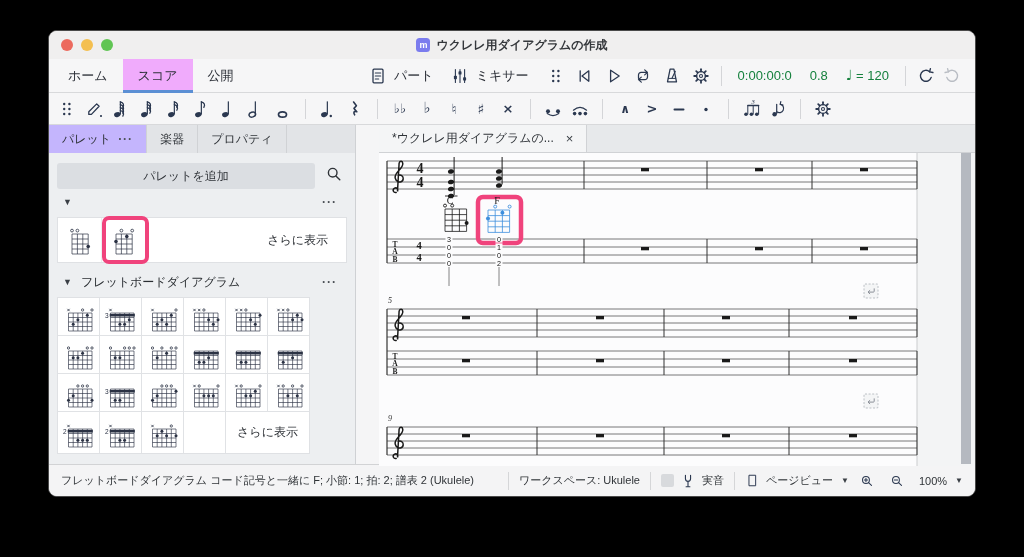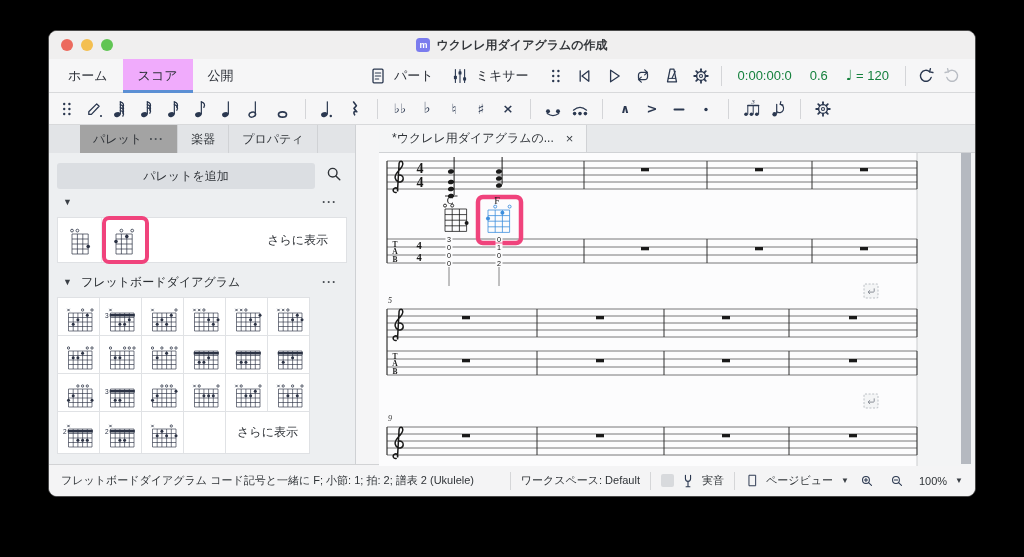--- a/index.html
+++ b/index.html
@@ -29,21 +29,21 @@
   
   .ntb{height:32px;background:#f6f6f7;border-bottom:1px solid #d8d9db;display:flex;align-items:center;
     padding:0 10px 0 6px;gap:3px;flex:none;color:#2b3850;}
   .ntb .it{width:24px;height:25px;display:flex;align-items:center;justify-content:center;border-radius:3px;}
   .glyph{font-size:14px;font-weight:bold;font-family:"DejaVu Sans",sans-serif;line-height:1;}
   
   .main{flex:1;display:flex;min-height:0;}
   .panel{width:307px;flex:none;background:#edeff1;border-right:1px solid #cfd1d4;display:flex;flex-direction:column;}
   .ptabs{height:28px;background:#e2e4e7;display:flex;font-size:12px;color:#2f3338;flex:none;}
   .ptab{display:flex;align-items:center;gap:7px;padding:0 13px;border-right:1px solid #d0d2d5;}
-  .ptab.active{background:#a3a3a3;margin-left:31px;}
+  .ptab.active{background:#c4b5fd;}
   .ptab .dots{color:#4b5055;letter-spacing:1px;font-weight:bold;}
   .pbody{flex:1;padding:10px 8px 0 8px;position:relative;min-height:0;}
   .addrow{display:flex;gap:6px;align-items:center;margin-bottom:0;}
   .addbtn{flex:1;height:26px;background:#dbdee2;border:none;border-radius:3px;font-size:12px;color:#2f3338;
     font-family:"Liberation Sans",sans-serif;}
   .sqbtn{width:26px;height:26px;display:flex;align-items:center;justify-content:center;color:#2f3338;}
   .sect-h{display:flex;align-items:center;gap:9px;font-size:12px;color:#292d31;height:22px;margin:2px 2px 4px 6px;}
   .sect-h .caret{font-size:9px;color:#3a3f45;}
   .sect-h .dots{margin-left:auto;padding-right:8px;color:#4b5055;letter-spacing:1px;font-weight:bold;}
   .ukebox{background:#fff;border:1px solid #dfe1e4;height:46px;display:flex;align-items:stretch;position:relative;margin-bottom:8px;}
@@ -158,21 +158,21 @@
             <path d="M6.7 13.3 L5.2 14.8" stroke-width="1.8"></path>
             <path d="M5.4 10.0 L3.2 10.0" stroke-width="1.8"></path>
             <path d="M6.7 6.7 L5.2 5.2" stroke-width="1.8"></path>
             <path d="M10.0 5.4 L10.0 3.2" stroke-width="1.8"></path>
             <path d="M13.3 6.7 L14.8 5.2" stroke-width="1.8"></path>
           </svg>
         </span>
       </div>
     <div class="sep-v"></div>
     <span class="counter">0:00:00:0</span>
-    <span class="counter">0.6</span>
+    <span class="counter">0.8</span>
     <span class="counter"><span class="glyph">♩</span> <span>= 120</span></span>
     <div class="sep-v"></div>
     <span class="ico">
         <svg width="20" height="20" viewBox="0 0 20 20" fill="none" stroke="currentColor" stroke-linecap="round" stroke-linejoin="round">
           <path d="M15.2 11.4 a5.5 5.5 0 1 1 -1.6 -5.7" stroke-width="1.4"></path>
           <path d="M14.4 2.6 l-0.8 3.3 3.3 0.6" stroke-width="1.4"></path>
         </svg>
       </span>
     <span class="ico" id="redoBtn" style="color: rgb(185, 189, 196);">
         <svg width="20" height="20" viewBox="0 0 20 20" fill="none" stroke="currentColor" stroke-linecap="round" stroke-linejoin="round">
@@ -1060,21 +1060,21 @@
             <rect x="470" y="281" width="8" height="3.3" fill="#1a1a1a"></rect>
           </svg>
         <div class="vscroll"></div>
       </div>
     </div>
   </div>
 
   <div class="statusbar">
     <span style="flex:1;overflow:hidden;white-space:nowrap;">フレットボードダイアグラム コード記号と一緒に F; 小節: 1; 拍: 2; 譜表 2 (Ukulele)</span>
     <span class="sep"></span>
-    <span class="sgroup">ワークスペース: Default</span>
+    <span class="sgroup">ワークスペース: Ukulele</span>
     <span class="sep"></span>
     <span class="sgroup">
       <span class="swatch"></span>
       <span class="sico">
           <svg width="16" height="16" viewBox="0 0 20 20" fill="none" stroke="currentColor" stroke-linecap="round" stroke-linejoin="round">
             <path d="M6.8 2.8 v4.4 a3.2 3.2 0 0 0 6.4 0 V2.8 M10 10.4 V16 M7.6 17.2 h4.8" stroke-width="1.4"></path>
           </svg>
         </span>
       <span>実音</span>
     </span>

